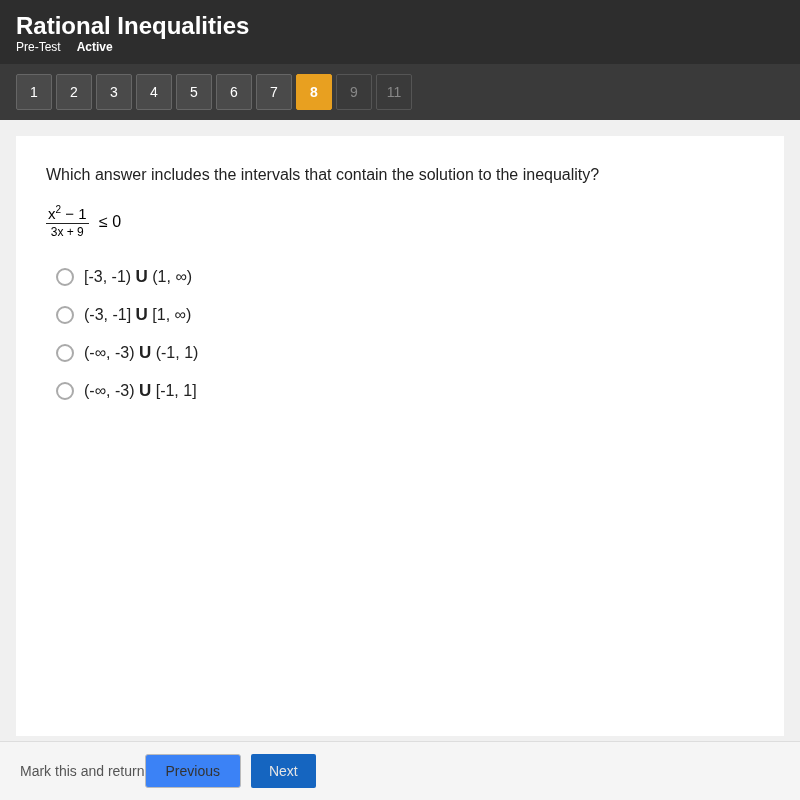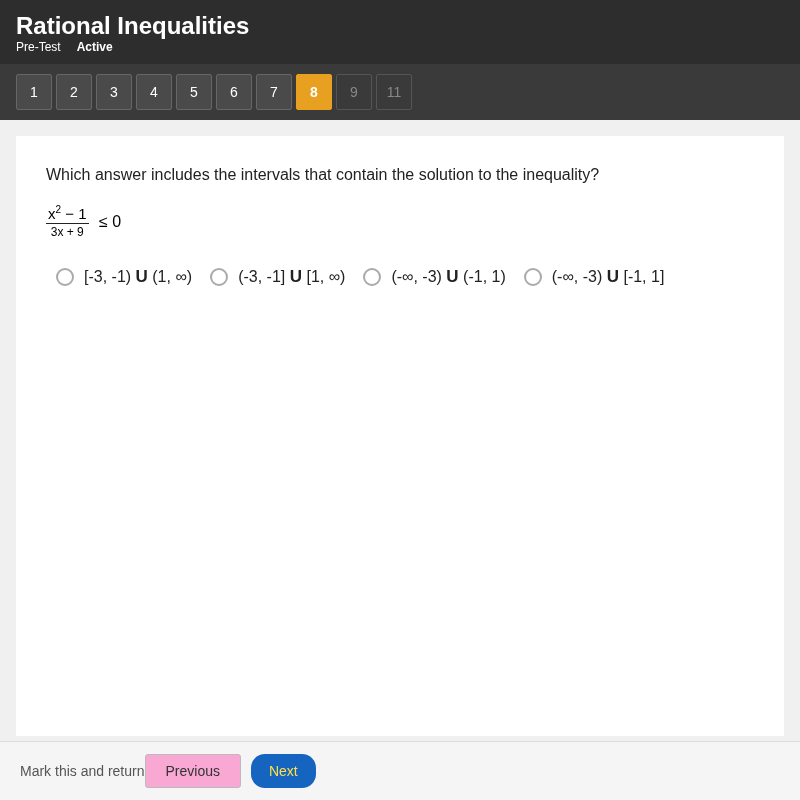--- a/index.html
+++ b/index.html
@@ -121,21 +121,21 @@
     }
 
     .ineq-symbol {
       font-size: 16px;
       vertical-align: middle;
     }
 
     .options-list {
       list-style: none;
       display: flex;
-      flex-direction: row;
+      flex-direction: column;
       gap: 18px;
       margin-left: 10px;
     }
 
     .option-item {
       display: flex;
       align-items: center;
       gap: 10px;
       cursor: pointer;
     }
@@ -175,37 +175,37 @@
       font-size: 14px;
       color: #555;
     }
 
     .bottom-buttons {
       display: flex;
       gap: 10px;
     }
 
     .btn-prev {
-      background: #f9a8d4;
+      background: #3b82f6;
       border: 1px solid #bbb;
       padding: 8px 20px;
       font-size: 14px;
       cursor: pointer;
       border-radius: 3px;
       color: #333;
     }
 
     .btn-next {
       background: #1565c0;
       border: none;
       padding: 8px 18px;
       font-size: 14px;
       cursor: pointer;
-      border-radius: 14px;
-      color: #fde047;
+      border-radius: 2px;
+      color: #e5e5e5;
     }
 
     sup {
       font-size: 10px;
       vertical-align: super;
     }
   </style>
 </head>
 <body>
 

